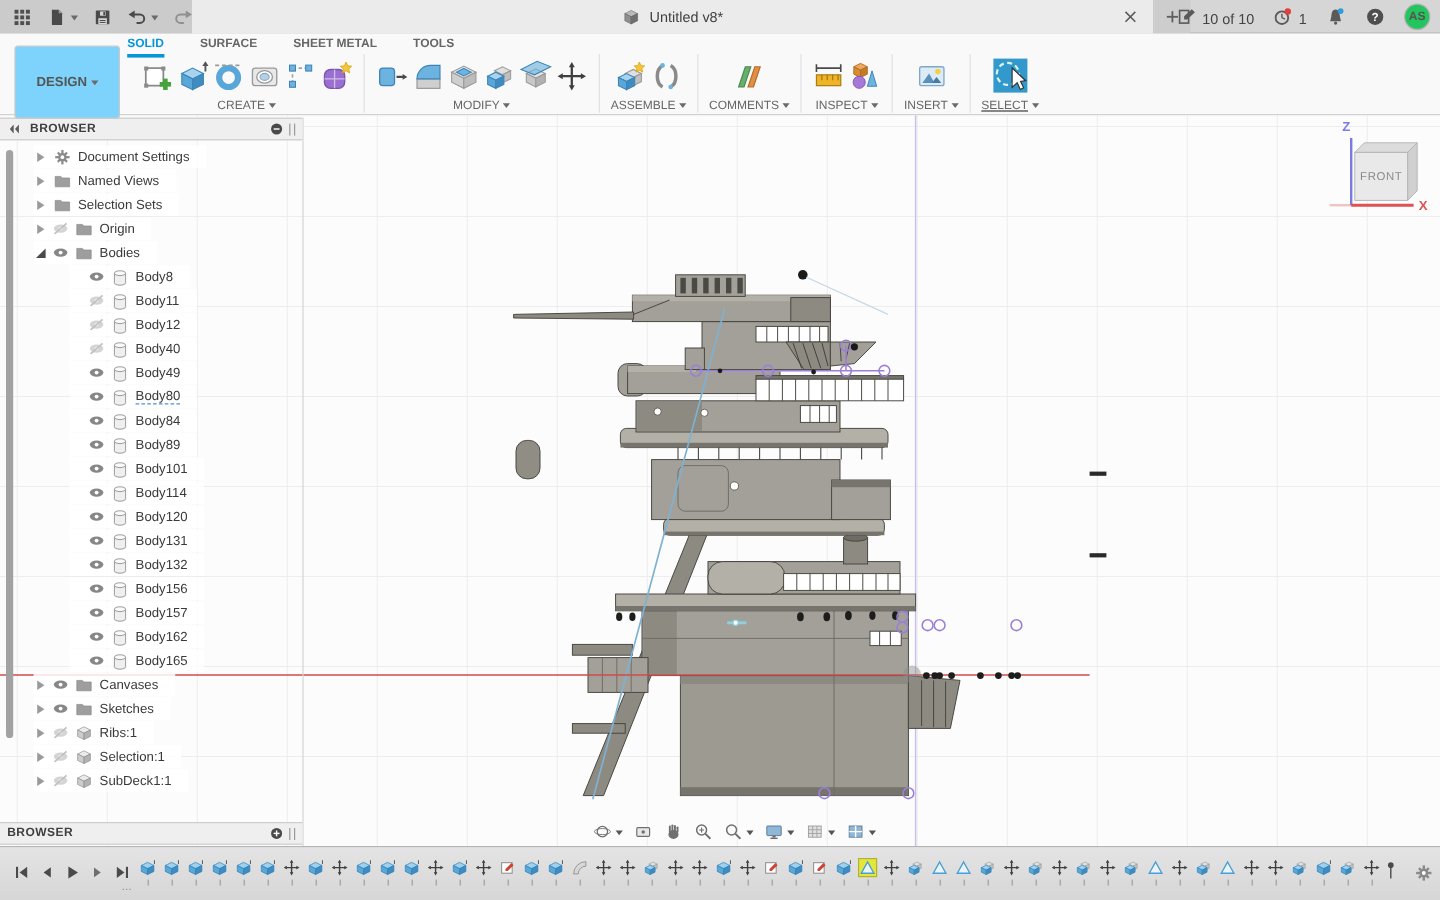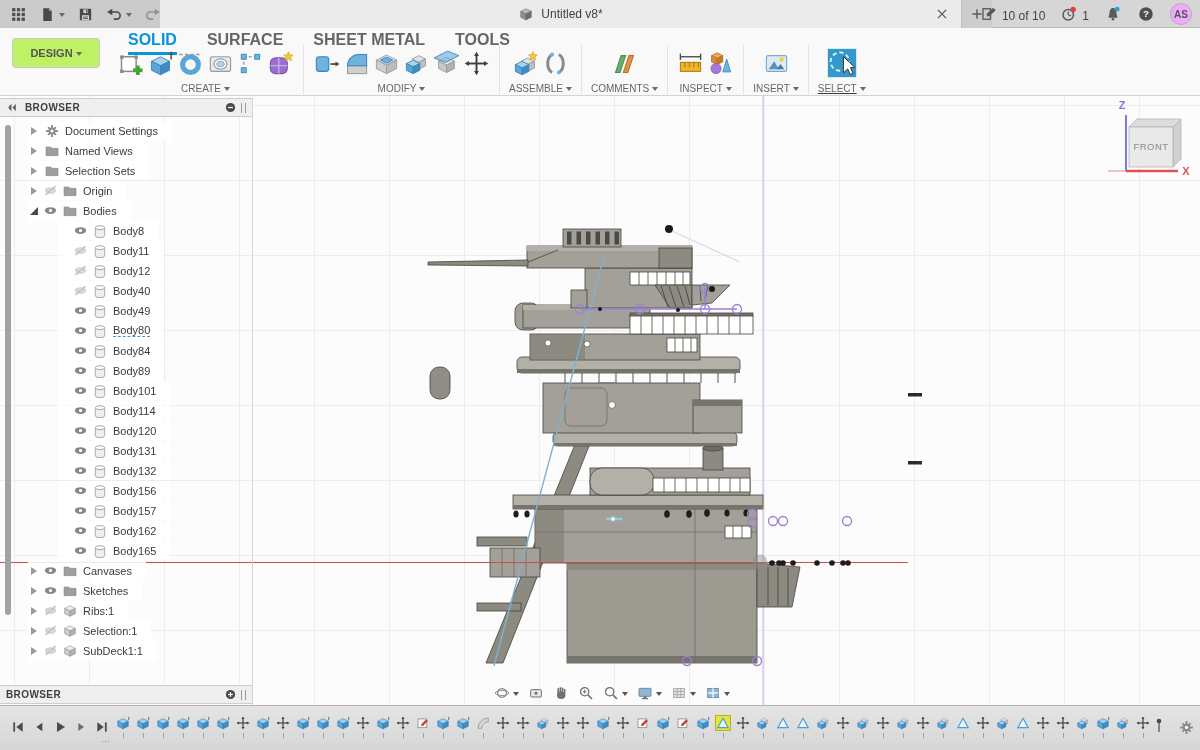--- a/index.html
+++ b/index.html
@@ -17,27 +17,27 @@
   .dd::after{content:"";display:inline-block;margin-left:3px;border:3.5px solid transparent;border-top:4.5px solid #6a6a6a;transform:translateY(2px);}
   .tb-tab{position:absolute;left:160px;top:0;width:802px;height:28px;background:#ebebeb;border-right:1px solid #c2c2c2;display:flex;align-items:center;justify-content:center;gap:7px;}
   .tabcube{width:16px;height:16px;}
   .tb-title{font-size:12px;color:#3f3f3f;text-align:right;}
   .tb-close{position:absolute;right:12px;top:7px;width:14px;height:14px;cursor:default;}
   .tb-newtab{position:absolute;left:962px;top:0;width:30px;height:28px;background:#cdcdcd;display:flex;align-items:center;justify-content:center;}
   .tb-newtab svg{width:14px;height:14px;}
   .tb-right{position:absolute;right:8px;top:0;height:28px;display:flex;align-items:center;gap:15px;}
   .tb-group{display:flex;align-items:flex-end;gap:4px;font-size:12px;color:#444;}
   .tb-group svg{width:18px;height:18px;}
-  .avatar{width:22px;height:22px;border-radius:50%;background:#f0abfc;border:1px solid #b0b0b0;display:flex;align-items:center;justify-content:center;font-size:10px;font-weight:bold;color:#555;}
+  .avatar{width:22px;height:22px;border-radius:50%;background:#22c55e;border:1px solid #b0b0b0;display:flex;align-items:center;justify-content:center;font-size:10px;font-weight:bold;color:#555;}
 
   
   .ribbon{position:absolute;left:0;top:28px;width:1200px;height:68px;background:#f9f9f9;border-bottom:1px solid #d2d2d2;z-index:30;}
-  .design-btn{position:absolute;left:12px;top:10px;width:88px;height:30px;background:#bef264;border:1px solid #c9c9c9;border-radius:3px;
+  .design-btn{position:absolute;left:12px;top:10px;width:88px;height:61px;background:#7dd3fc;border:1px solid #c9c9c9;border-radius:3px;
       display:flex;align-items:center;justify-content:center;font-size:11px;font-weight:bold;color:#555;}
-  .rtabs{position:absolute;left:128px;top:3px;display:flex;gap:30px;font-size:16px;font-weight:bold;color:#666;}
+  .rtabs{position:absolute;left:106px;top:3px;display:flex;gap:30px;font-size:10px;font-weight:bold;color:#666;}
   .rtab{padding-bottom:3px;border-bottom:3px solid transparent;}
   .rtab.active{color:#0696d7;border-bottom-color:#0696d7;}
   .rgroups{position:absolute;left:108px;top:17px;display:flex;align-items:flex-start;}
   .group{display:flex;flex-direction:column;align-items:center;padding:0 9px;border-right:1px solid #e2e2e2;min-height:48px;}
   .group:last-child{border-right:none;text-decoration:underline;}
   .gicons{display:flex;align-items:center;gap:3px;height:36px;}
   .gi svg{width:27px;height:27px;}
   .gi.big svg{width:34px;height:34px;}
   .glabel{font-size:10px;color:#666;margin-top:2px;white-space:nowrap;}
 

